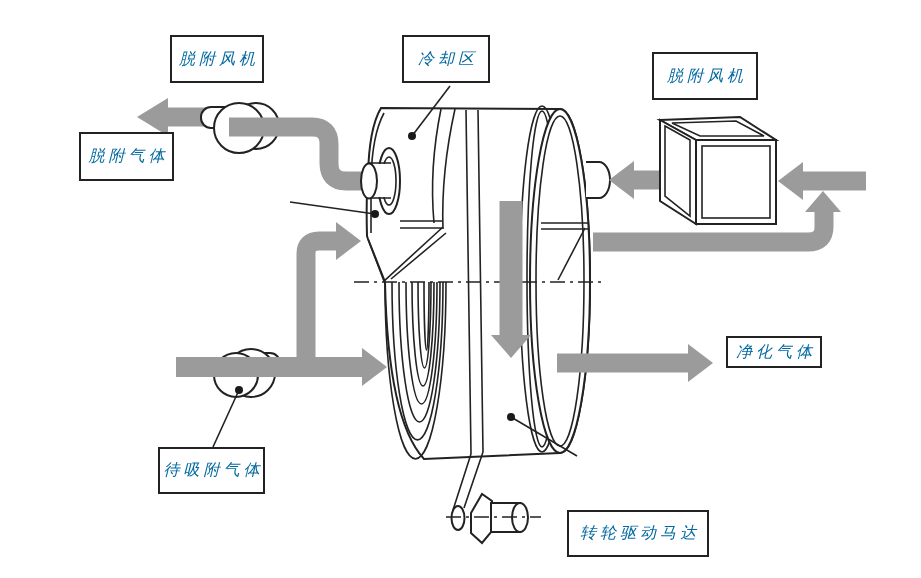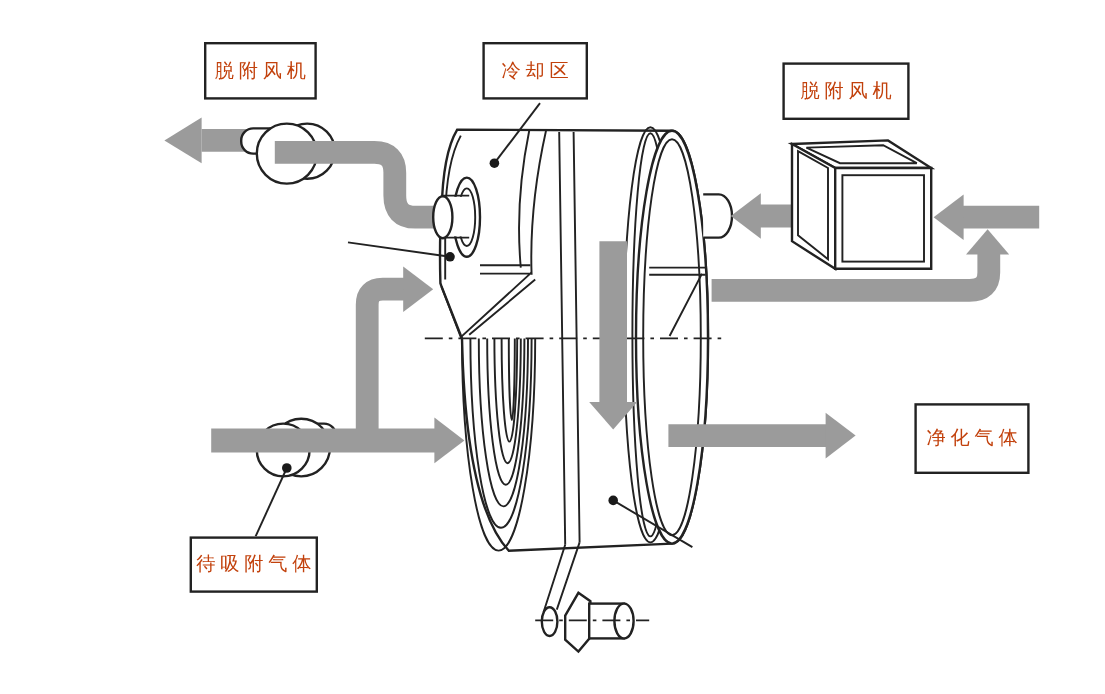--- a/index.html
+++ b/index.html
@@ -4,22 +4,23 @@
 <style>
   html,body{margin:0;padding:0;background:#fff;}
   #stage{
     position:relative;width:921px;height:578px;background:var(--bg,#fff);
     font-family:"DejaVu Serif","Liberation Serif",serif;overflow:hidden;
   }
   #lineart{position:absolute;left:0;top:0;}
   .lbl{
     position:absolute;box-sizing:border-box;border:2px solid #222;background:#fff;
     display:flex;align-items:center;justify-content:center;
-    font-size:16px;color:#c2410c;letter-spacing:4px;white-space:nowrap;
+    font-size:16px;color:#0369a1;letter-spacing:4px;white-space:nowrap;
     text-indent:4px; 
+    font-style:italic;
   }
   .sp-wide{letter-spacing:11px;text-indent:11px;}
   svg .thin{stroke:#222;stroke-width:1.6;fill:none;}
   svg .wfill{fill:#fff;stroke:#222;stroke-width:2;}
   svg .pipe{stroke:var(--arrow,#9b9b9b);fill:none;}
   svg .head{fill:var(--arrow,#9b9b9b);stroke:none;}
   svg .dot{fill:#1a1a1a;stroke:none;}
 </style>
 </head>
 <body>
@@ -153,21 +154,23 @@
         <circle class="dot" cx="511" cy="417" r="4"></circle>
     </g>
   </svg>
 
   <div class="lbl" style="left:170px;top:35px;width:94px;height:48px">脱附风机</div>
 
   <div class="lbl" style="left:402px;top:35px;width:88px;height:48px">冷却区</div>
 
   <div class="lbl" style="left:652px;top:52px;width:106px;height:48px">脱附风机</div>
 
+  <div class="lbl" style="left:79px;top:132px;width:95px;height:49px">脱附气体</div>
 
 
 
   <div class="lbl" style="left:158px;top:447px;width:107px;height:47px">待吸附气体</div>
 
-  <div class="lbl" style="left:762px;top:336px;width:96px;height:59px">净化气体</div>
+  <div class="lbl" style="left:726px;top:336px;width:96px;height:32px">净化气体</div>
 
 
+  <div class="lbl" style="left:567px;top:510px;width:142px;height:47px">转轮驱动马达</div>
 </div>
 
 </body></html>

